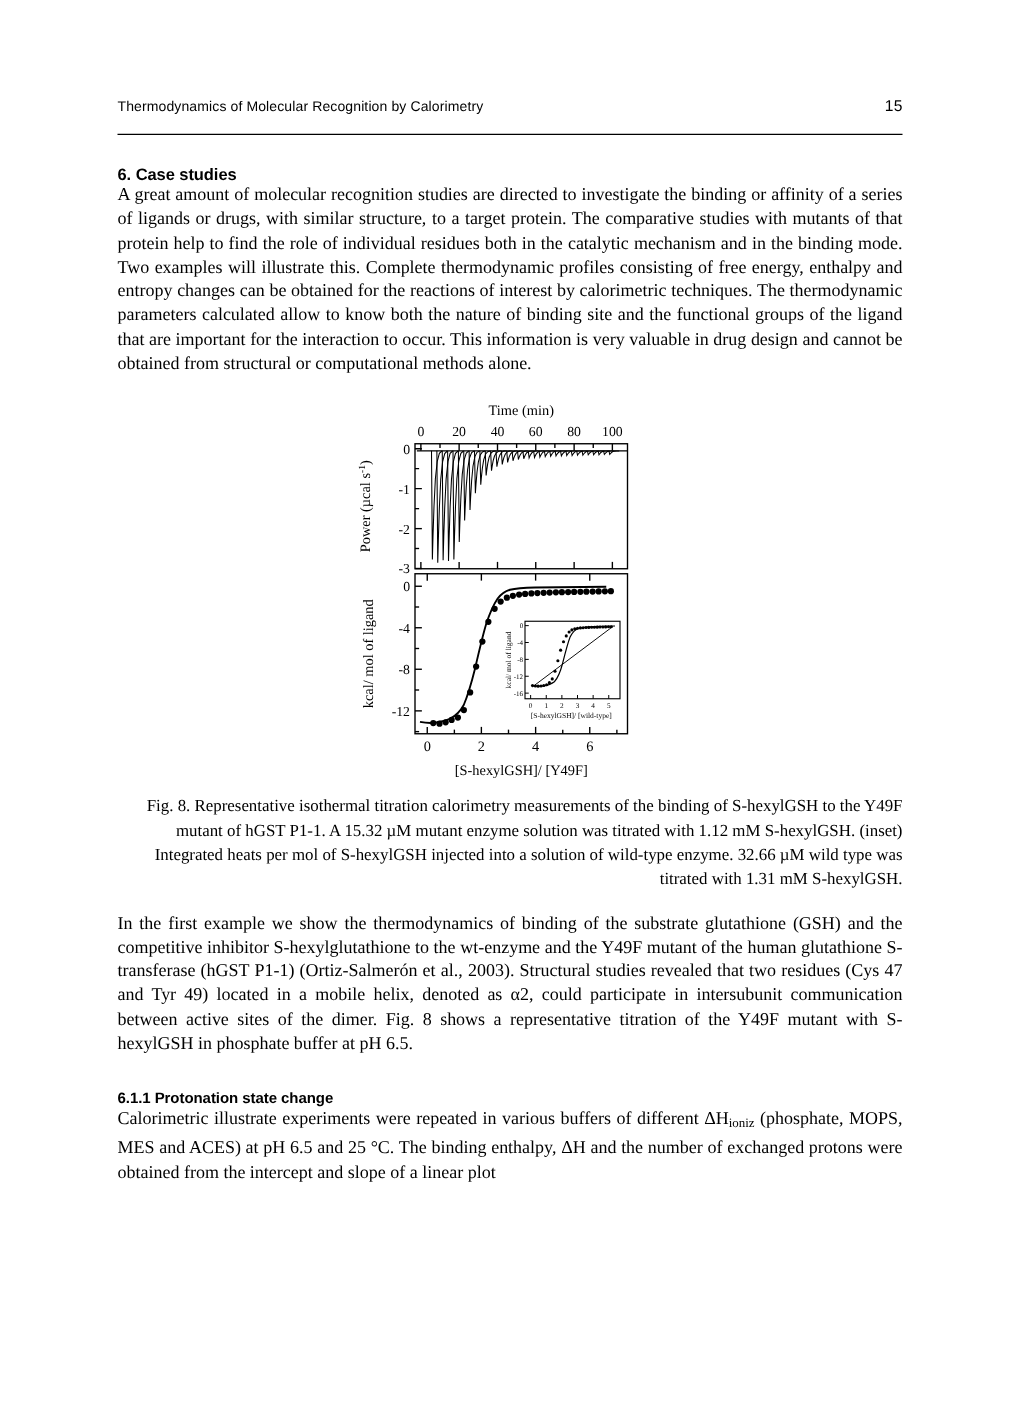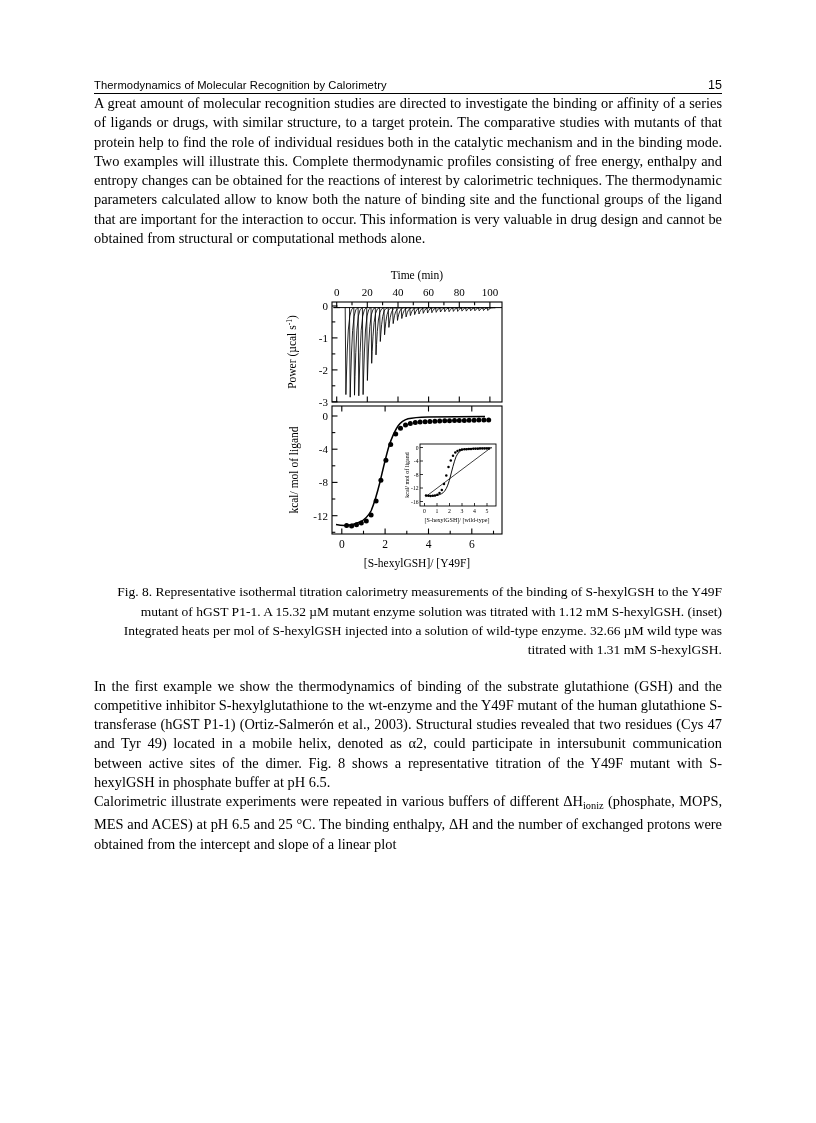--- a/index.html
+++ b/index.html
@@ -28,21 +28,21 @@
     width: 628px;
   }
   
   .runhead {
     display: flex;
     align-items: baseline;
     justify-content: space-between;
     font-family: "Liberation Sans", sans-serif;
     font-size: 11.2px;
     letter-spacing: 0.1px;
-    padding-bottom: 1px;
+    padding-bottom: 15px;
     border-bottom: 1.4px solid #000;
   }
   .runhead .title { white-space: nowrap; }
   .runhead .pageno { font-size: 12.5px; }
 
   
   h2.sec {
     font-family: "Liberation Sans", sans-serif;
     font-size: 13.2px;
     font-weight: bold;
@@ -104,20 +104,21 @@
 <body>
 
 <div class="page">
   <div class="content">
 
     <div class="runhead">
       <span class="title">Thermodynamics of Molecular Recognition by Calorimetry</span>
       <span class="pageno">15</span>
     </div>
 
+    <h2 class="sec">6. Case studies</h2>
 
 
     <p class="body">A great amount of molecular recognition studies are directed to investigate the binding or affinity of a series of ligands or drugs, with similar structure, to a target protein. The comparative studies with mutants of that protein help to find the role of individual residues both in the catalytic mechanism and in the binding mode. Two examples will illustrate this. Complete thermodynamic profiles consisting of free energy, enthalpy and entropy changes can be obtained for the reactions of interest by calorimetric techniques. The thermodynamic parameters calculated allow to know both the nature of binding site and the functional groups of the ligand that are important for the interaction to occur. This information is very valuable in drug design and cannot be obtained from structural or computational methods alone.</p>
 
     <div class="figure-wrap">
       <div class="figure">
         <svg width="252" height="320" viewBox="0 0 252 320">
           <defs>
             <clipPath id="clipTop">
                 <rect x="52" y="36" width="170" height="100"></rect>
@@ -401,17 +402,18 @@
             </g>
           </g>
         </svg>
       </div>
     </div>
 
     <p class="caption">Fig. 8. Representative isothermal titration calorimetry measurements of the binding of S-hexylGSH to the Y49F mutant of hGST P1-1. A 15.32 µM mutant enzyme solution was titrated with 1.12 mM S-hexylGSH. (inset) Integrated heats per mol of S-hexylGSH injected into a solution of wild-type enzyme. 32.66 µM wild type was titrated with 1.31 mM S-hexylGSH.</p>
 
     <p class="body gap">In the first example we show the thermodynamics of binding of the substrate glutathione (GSH) and the competitive inhibitor S-hexylglutathione to the wt-enzyme and the Y49F mutant of the human glutathione S-transferase (hGST P1-1) (Ortiz-Salmerón et al., 2003). Structural studies revealed that two residues (Cys 47 and Tyr 49) located in a mobile helix, denoted as α2, could participate in intersubunit communication between active sites of the dimer. Fig. 8 shows a representative titration of the Y49F mutant with S-hexylGSH in phosphate buffer at pH 6.5.</p>
 
+    <h3 class="subsubsec">6.1.1 Protonation state change</h3>
 
     <p class="body"><span>Calorimetric illustrate experiments were repeated in various buffers of different ΔH</span><sub>ioniz</sub><span> (phosphate, MOPS, MES and ACES) at pH 6.5 and 25 °C. The binding enthalpy, ΔH and the number of exchanged protons were obtained from the intercept and slope of a linear plot</span></p>
 
   </div>
 </div>
 
 </body></html>

